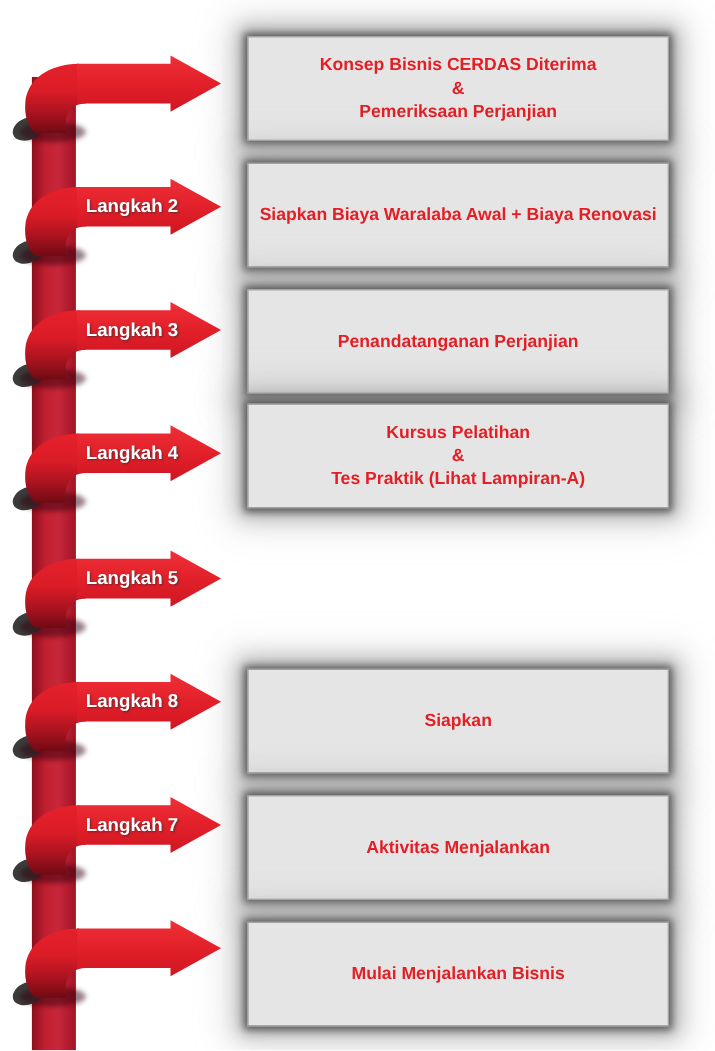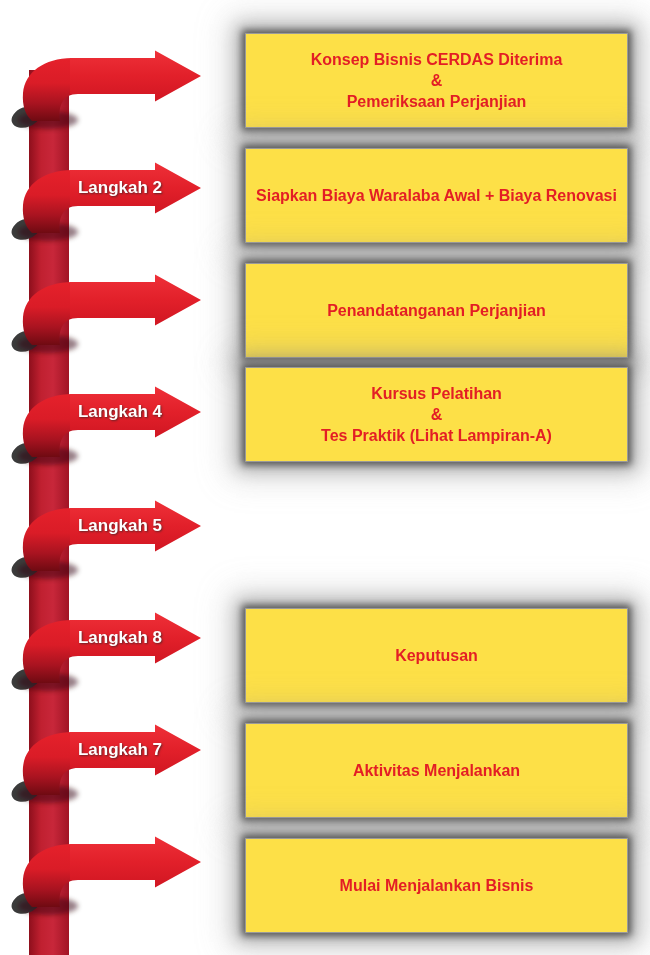--- a/index.html
+++ b/index.html
@@ -17,25 +17,25 @@
   .arrow svg{position:absolute;left:0;top:0;display:block;}
   .arrow-label{
     position:absolute;left:56px;top:32px;width:112px;height:36px;line-height:36px;
     text-align:center;color:#ffffff;font-size:17px;font-weight:bold;
     text-shadow:1px 1px 2px rgba(40,40,40,0.65);
     white-space:nowrap;
   }
   
   .box{
     position:absolute;left:225px;width:383px;height:95px;z-index:1;
-    background:#fde047;border:1px solid #9a9a9a;box-sizing:border-box;
+    background:#e5e5e5;border:1px solid #9a9a9a;box-sizing:border-box;
     box-shadow:0 0 7px 3px rgba(70,70,70,0.85),
                0 0 18px 9px rgba(120,120,120,0.5),
                0 0 32px 16px rgba(165,165,165,0.28);
-    display:flex;align-items:center;justify-content:center;margin-left:20px;
+    display:flex;align-items:center;justify-content:center;
   }
   .box-text{
     color:#e31e25;font-size:16px;font-weight:bold;line-height:21px;
     text-align:center;white-space:pre-line;padding:0 6px;
   }
   .defs-holder{position:absolute;width:0;height:0;overflow:hidden;}
 </style>
 </head>
 <body>
 
@@ -76,20 +76,21 @@
   <div class="arrow" style="top:138px">
     <svg width="198" height="108">
         <use href="#ribbonArrow"></use>
       </svg>
     <span class="arrow-label">Langkah 2</span>
   </div>
   <div class="arrow" style="top:250px">
     <svg width="198" height="108">
         <use href="#ribbonArrow"></use>
       </svg>
+    <span class="arrow-label">Langkah 3</span>
   </div>
   <div class="arrow" style="top:362px">
     <svg width="198" height="108">
         <use href="#ribbonArrow"></use>
       </svg>
     <span class="arrow-label">Langkah 4</span>
   </div>
   <div class="arrow" style="top:476px">
     <svg width="198" height="108">
         <use href="#ribbonArrow"></use>
@@ -124,21 +125,21 @@
   </div>
   <div class="box" style="top:263px">
     <span class="box-text">Penandatanganan Perjanjian</span>
   </div>
   <div class="box" style="top:367px">
     <span class="box-text">Kursus Pelatihan
 &amp;
 Tes Praktik (Lihat Lampiran-A)</span>
   </div>
   <div class="box" style="top:608px">
-    <span class="box-text">Keputusan</span>
+    <span class="box-text">Siapkan</span>
   </div>
   <div class="box" style="top:723px">
     <span class="box-text">Aktivitas Menjalankan</span>
   </div>
   <div class="box" style="top:838px">
     <span class="box-text">Mulai Menjalankan Bisnis</span>
   </div>
 
 </div>
 

